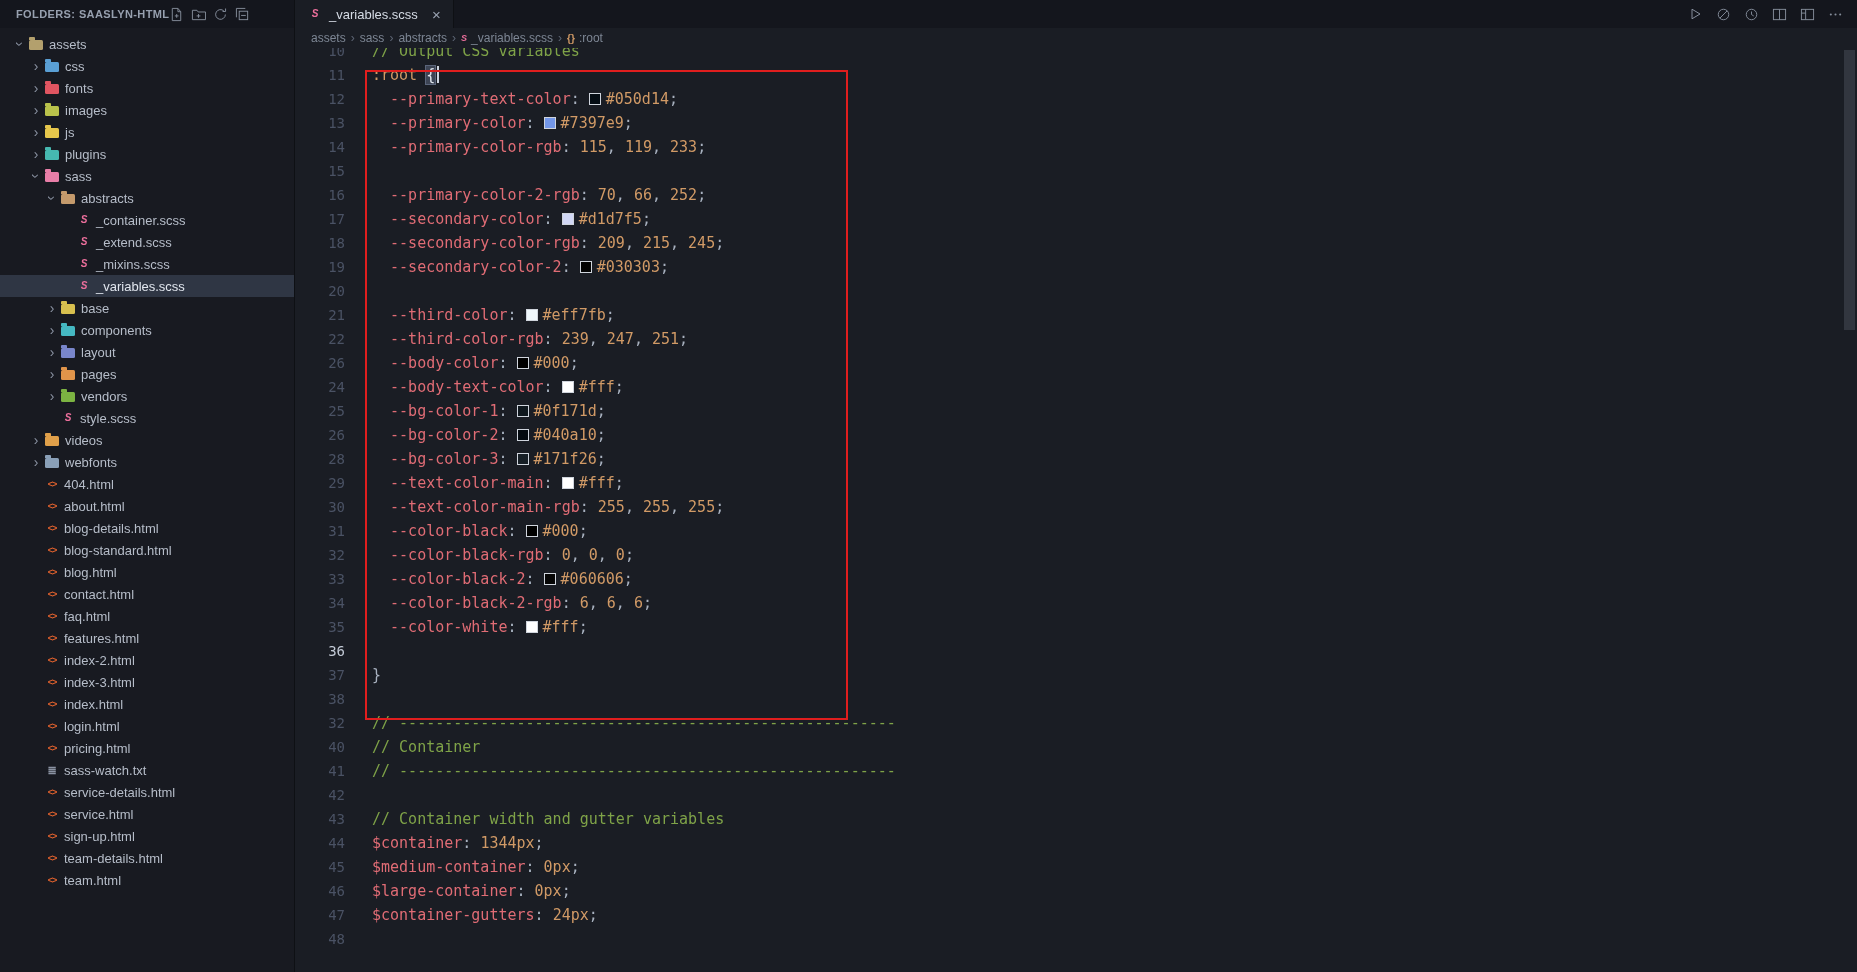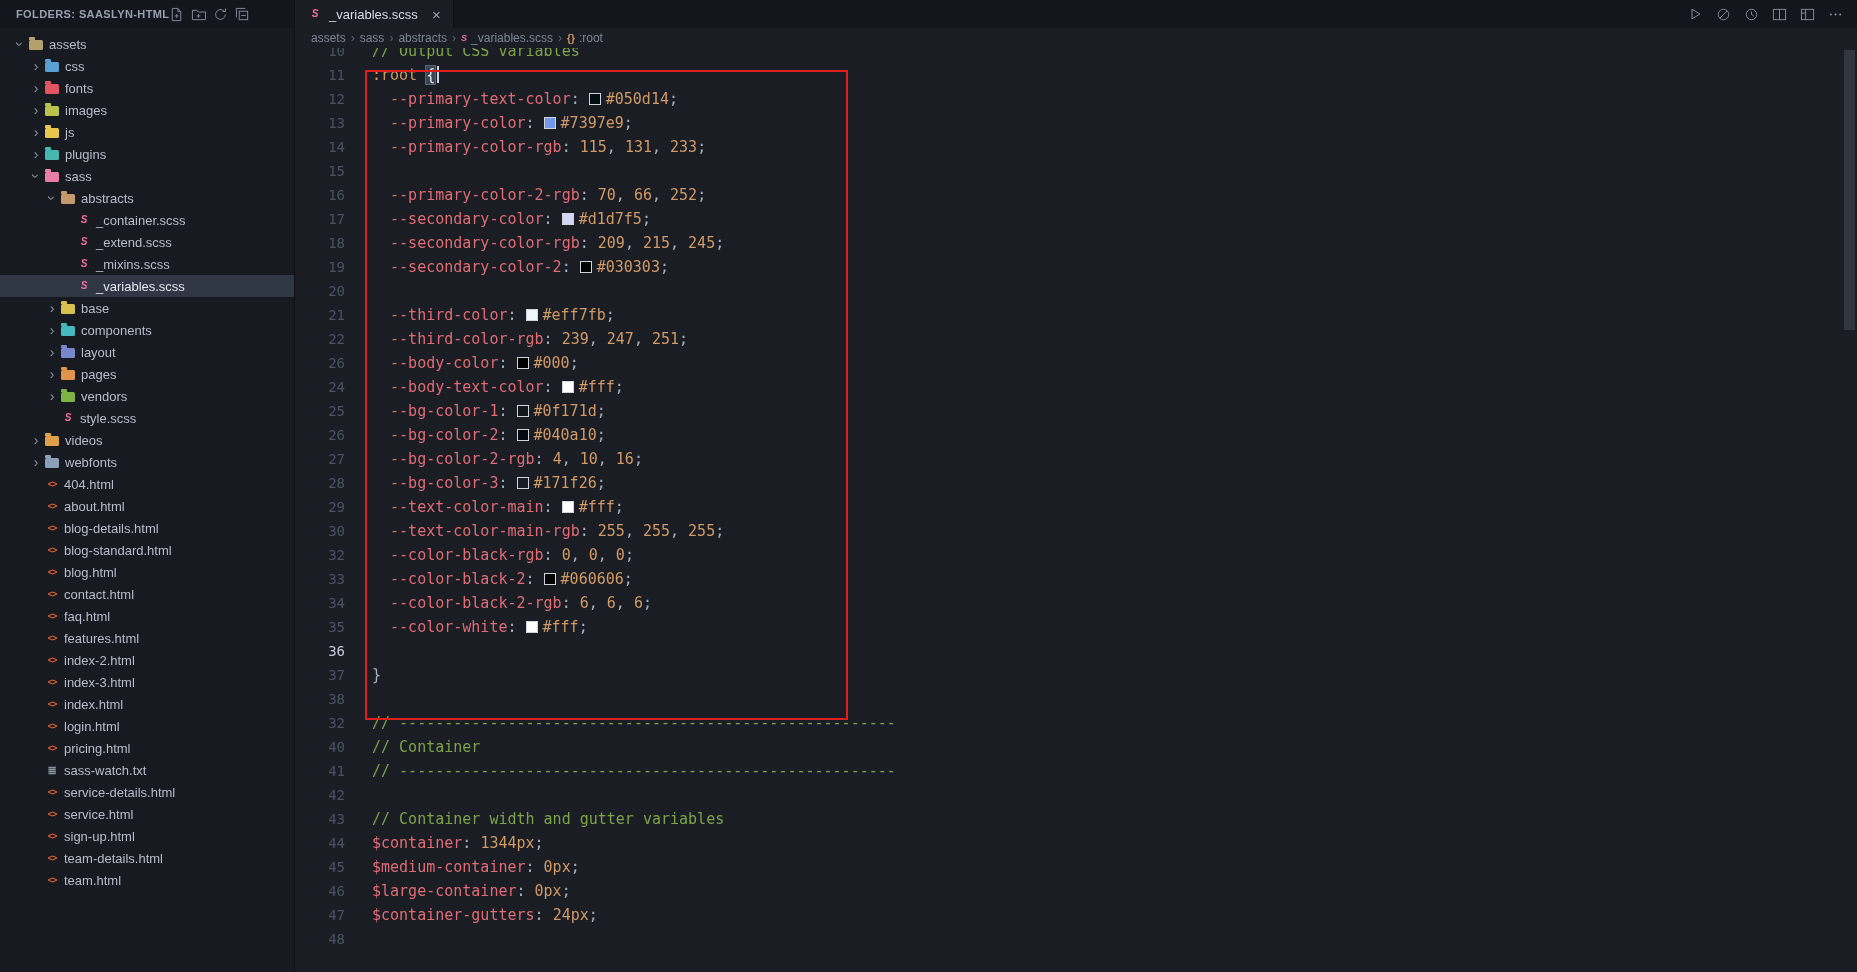--- a/index.html
+++ b/index.html
@@ -405,21 +405,21 @@
           <div class="code-line">
             <span class="line-number">12</span>
             <span class="line-content"><span class="tk-p">  </span><span class="tk-prop">--primary-text-color</span><span class="tk-p">: </span><span class="swatch" style="background: rgb(5, 13, 20);"></span><span class="tk-val">#050d14</span><span class="tk-p">;</span></span>
           </div>
           <div class="code-line">
             <span class="line-number">13</span>
             <span class="line-content"><span class="tk-p">  </span><span class="tk-prop">--primary-color</span><span class="tk-p">: </span><span class="swatch" style="background: rgb(115, 151, 233);"></span><span class="tk-val">#7397e9</span><span class="tk-p">;</span></span>
           </div>
           <div class="code-line">
             <span class="line-number">14</span>
-            <span class="line-content"><span class="tk-p">  </span><span class="tk-prop">--primary-color-rgb</span><span class="tk-p">: </span><span class="tk-num">115</span><span class="tk-p">, </span><span class="tk-num">131</span><span class="tk-p">, </span><span class="tk-num">233</span><span class="tk-p">;</span></span>
+            <span class="line-content"><span class="tk-p">  </span><span class="tk-prop">--primary-color-rgb</span><span class="tk-p">: </span><span class="tk-num">115</span><span class="tk-p">, </span><span class="tk-num">119</span><span class="tk-p">, </span><span class="tk-num">233</span><span class="tk-p">;</span></span>
           </div>
           <div class="code-line">
             <span class="line-number">15</span>
           </div>
           <div class="code-line">
             <span class="line-number">16</span>
             <span class="line-content"><span class="tk-p">  </span><span class="tk-prop">--primary-color-2-rgb</span><span class="tk-p">: </span><span class="tk-num">70</span><span class="tk-p">, </span><span class="tk-num">66</span><span class="tk-p">, </span><span class="tk-num">252</span><span class="tk-p">;</span></span>
           </div>
           <div class="code-line">
             <span class="line-number">17</span>
@@ -454,34 +454,34 @@
           </div>
           <div class="code-line">
             <span class="line-number">25</span>
             <span class="line-content"><span class="tk-p">  </span><span class="tk-prop">--bg-color-1</span><span class="tk-p">: </span><span class="swatch" style="background: rgb(15, 23, 29);"></span><span class="tk-val">#0f171d</span><span class="tk-p">;</span></span>
           </div>
           <div class="code-line">
             <span class="line-number">26</span>
             <span class="line-content"><span class="tk-p">  </span><span class="tk-prop">--bg-color-2</span><span class="tk-p">: </span><span class="swatch" style="background: rgb(4, 10, 16);"></span><span class="tk-val">#040a10</span><span class="tk-p">;</span></span>
           </div>
           <div class="code-line">
-            <span class="line-number">27</span>
-            <span class="line-content"><span class="tk-p">  </span><span class="tk-prop">--bg-color-2-rgb</span><span class="tk-p">: </span><span class="tk-num">4</span><span class="tk-p">, </span><span class="tk-num">10</span><span class="tk-p">, </span><span class="tk-num">16</span><span class="tk-p">;</span></span>
-          </div>
-          <div class="code-line">
             <span class="line-number">28</span>
             <span class="line-content"><span class="tk-p">  </span><span class="tk-prop">--bg-color-3</span><span class="tk-p">: </span><span class="swatch" style="background: rgb(23, 31, 38);"></span><span class="tk-val">#171f26</span><span class="tk-p">;</span></span>
           </div>
           <div class="code-line">
             <span class="line-number">29</span>
             <span class="line-content"><span class="tk-p">  </span><span class="tk-prop">--text-color-main</span><span class="tk-p">: </span><span class="swatch" style="background: rgb(255, 255, 255);"></span><span class="tk-val">#fff</span><span class="tk-p">;</span></span>
           </div>
           <div class="code-line">
             <span class="line-number">30</span>
             <span class="line-content"><span class="tk-p">  </span><span class="tk-prop">--text-color-main-rgb</span><span class="tk-p">: </span><span class="tk-num">255</span><span class="tk-p">, </span><span class="tk-num">255</span><span class="tk-p">, </span><span class="tk-num">255</span><span class="tk-p">;</span></span>
+          </div>
+          <div class="code-line">
+            <span class="line-number">31</span>
+            <span class="line-content"><span class="tk-p">  </span><span class="tk-prop">--color-black</span><span class="tk-p">: </span><span class="swatch" style="background: rgb(0, 0, 0);"></span><span class="tk-val">#000</span><span class="tk-p">;</span></span>
           </div>
           <div class="code-line">
             <span class="line-number">32</span>
             <span class="line-content"><span class="tk-p">  </span><span class="tk-prop">--color-black-rgb</span><span class="tk-p">: </span><span class="tk-num">0</span><span class="tk-p">, </span><span class="tk-num">0</span><span class="tk-p">, </span><span class="tk-num">0</span><span class="tk-p">;</span></span>
           </div>
           <div class="code-line">
             <span class="line-number">33</span>
             <span class="line-content"><span class="tk-p">  </span><span class="tk-prop">--color-black-2</span><span class="tk-p">: </span><span class="swatch" style="background: rgb(6, 6, 6);"></span><span class="tk-val">#060606</span><span class="tk-p">;</span></span>
           </div>
           <div class="code-line">

